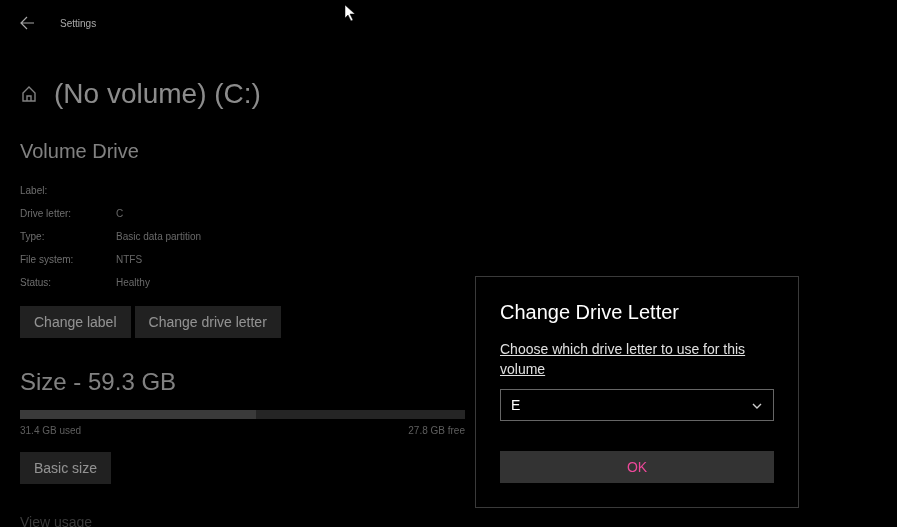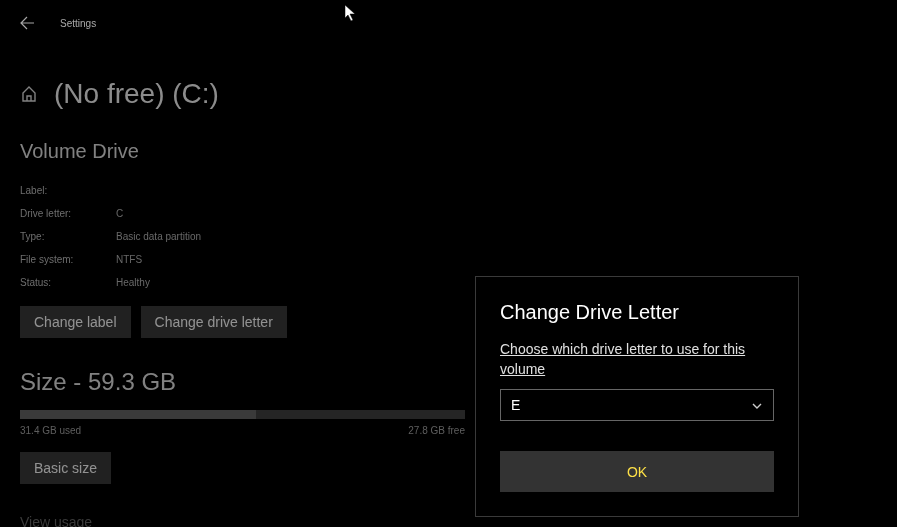--- a/index.html
+++ b/index.html
@@ -68,21 +68,21 @@
       margin-bottom: 18px;
     }
     .data-label {
       color: #a8a8a8;
     }
     .data-value {
       color: #a0a0a0;
     }
     .button-row {
       display: flex;
-      gap: 10px;
+      gap: 4px;
       margin-bottom: 30px;
     }
     .btn {
       background: #333333;
       border: none;
       color: #e0e0e0;
       font-size: 14px;
       padding: 8px 14px;
       cursor: pointer;
       font-family: inherit;
@@ -158,24 +158,24 @@
     .chevron {
       width: 12px;
       height: 12px;
     }
     .dialog-buttons {
       display: flex;
       gap: 8px;
     }
     .dialog-btn {
       flex: 1;
-      height: 41px;
+      height: 32px;
       background: #333333;
       border: none;
-      color: #fde047;
+      color: #ec4899;
       font-size: 14px;
       cursor: pointer;
       font-family: inherit;
     }
     .cursor {
       position: absolute;
       left: 344px;
       top: 4px;
       width: 14px;
       height: 18px;
@@ -200,21 +200,21 @@
   <span class="settings-label">Settings</span>
 </div>
 
 <div class="content">
   <div class="title-row">
     <span class="home-icon">
       <svg viewBox="0 0 18 18" width="18" height="18">
         <path d="M3 8 L9 2 L15 8 L15 16 L3 16 Z M7 16 L7 11 L11 11 L11 16" stroke="#c7c7c7" stroke-width="1.4" fill="none"></path>
       </svg>
     </span>
-    <h1 class="page-title">(No free) (C:)</h1>
+    <h1 class="page-title">(No volume) (C:)</h1>
   </div>
 
   <h2 class="section-heading">Volume Drive</h2>
 
   <div class="data-grid">
     <span class="data-label">Label:</span>
     <span class="data-value"></span>
 
     <span class="data-label">Drive letter:</span>
     <span class="data-value">C</span>

